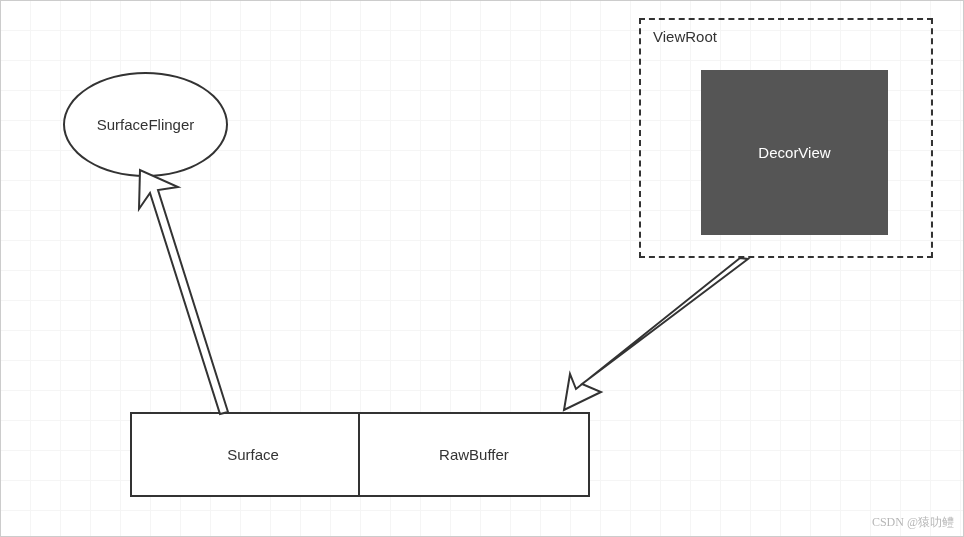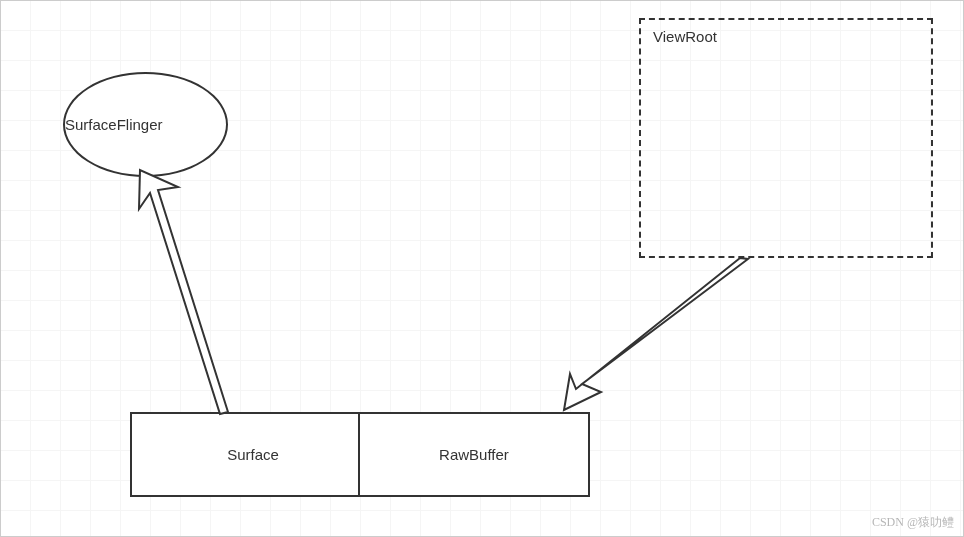--- a/index.html
+++ b/index.html
@@ -20,20 +20,21 @@
       top: 0; left: 0; right: 0; bottom: 0;
       border: 1px solid #cccccc;
       pointer-events: none;
     }
     .ellipse {
       position: absolute;
       border: 2px solid #333333;
       border-radius: 50%;
       display: flex;
       align-items: center;
+      justify-content: center;
       background: #ffffff;
       font-size: 15px;
       color: #333333;
     }
     .dashed-box {
       position: absolute;
       border: 2px dashed #333333;
       padding: 8px 8px;
       font-size: 15px;
       color: #333333;
@@ -88,20 +89,23 @@
 <body>
 
 <div class="canvas-border"></div>
 
 <div class="ellipse" style="left:63px; top:72px; width:165px; height:105px;">
   <span>SurfaceFlinger</span>
 </div>
 
 <div class="dashed-box" style="left:639px; top:18px; width:294px; height:240px;">
   <span class="label">ViewRoot</span>
+  <div class="filled-box" style="left:60px; top:50px; width:187px; height:165px;">
+    <span>DecorView</span>
+  </div>
 </div>
 
 <div class="row-boxes" style="left:130px; top:412px;">
   <div class="cell" style="width:230px; height:85px;padding-left:16px;">
     <span>Surface</span>
   </div>
   <div class="cell" style="width:230px; height:85px;">
     <span>RawBuffer</span>
   </div>
 </div>

